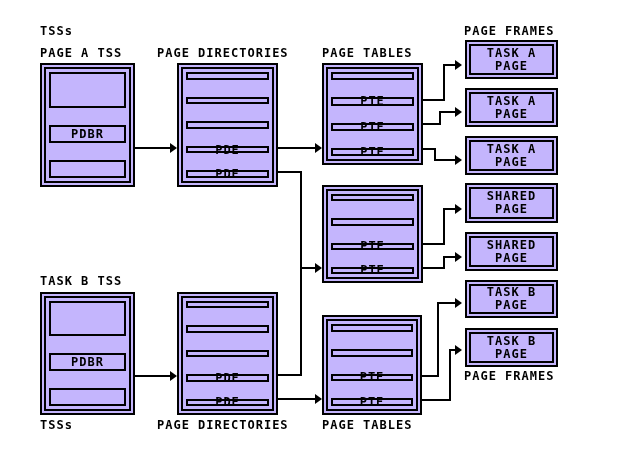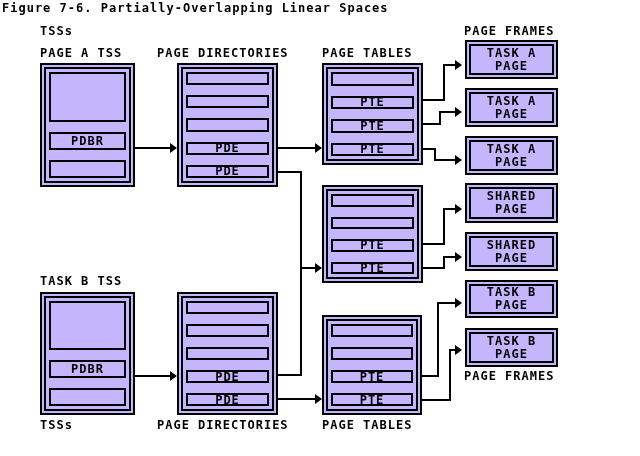--- a/index.html
+++ b/index.html
@@ -10,21 +10,21 @@
   }
   .lbl {
     position:absolute; font-weight:bold; font-size:12px; letter-spacing:1px;
     white-space:nowrap; text-align:left; line-height:12px;
   }
   .lbl.left { text-align:left; }
   
   .dbl { position:absolute; border:2px solid #000; padding:2px; box-sizing:border-box; background:#c4b5fd; }
   .dbl-in { width:100%; height:100%; border:2px solid #000; box-sizing:border-box; }
   
-  .tbl { padding:3px; display:flex; flex-direction:column; gap:10px; }
+  .tbl { padding:3px; display:flex; flex-direction:column; gap:17px; }
   .cell {
     border:2px solid #000; box-sizing:border-box; min-height:0;
     flex:1 1 0; display:flex; align-items:center; justify-content:center;
     font-weight:bold; font-size:12px; letter-spacing:1px;
   }
   .cell.fixed { flex:0 0 18px; }
   .cell.grow { flex:1 1 auto; }
   
   .frame-in {
     display:flex; flex-direction:column; align-items:center; justify-content:center;
@@ -37,21 +37,20 @@
     position:absolute; width:0; height:0;
     border-top:5px solid transparent; border-bottom:5px solid transparent;
     border-left:7px solid #000;
   }
 </style>
 </head>
 <body>
 
 <div class="stage">
 
-  <div class="lbl left" style="left:2px;top:2px;">Figure 7-6. Partially-Overlapping Linear Spaces</div>
   <div class="lbl" style="left:40px;top:25px;width:95px;">TSSs</div>
   <div class="lbl" style="left:40px;top:47px;width:95px;">PAGE A TSS</div>
   <div class="lbl" style="left:157px;top:47px;width:141px;">PAGE DIRECTORIES</div>
   <div class="lbl" style="left:322px;top:47px;width:101px;">PAGE TABLES</div>
   <div class="lbl" style="left:464px;top:25px;width:100px;">PAGE FRAMES</div>
   <div class="lbl" style="left:40px;top:275px;width:95px;">TASK B TSS</div>
   <div class="lbl" style="left:40px;top:419px;width:95px;">TSSs</div>
   <div class="lbl" style="left:157px;top:419px;width:141px;">PAGE DIRECTORIES</div>
   <div class="lbl" style="left:322px;top:419px;width:101px;">PAGE TABLES</div>
   <div class="lbl" style="left:464px;top:370px;width:100px;">PAGE FRAMES</div>

